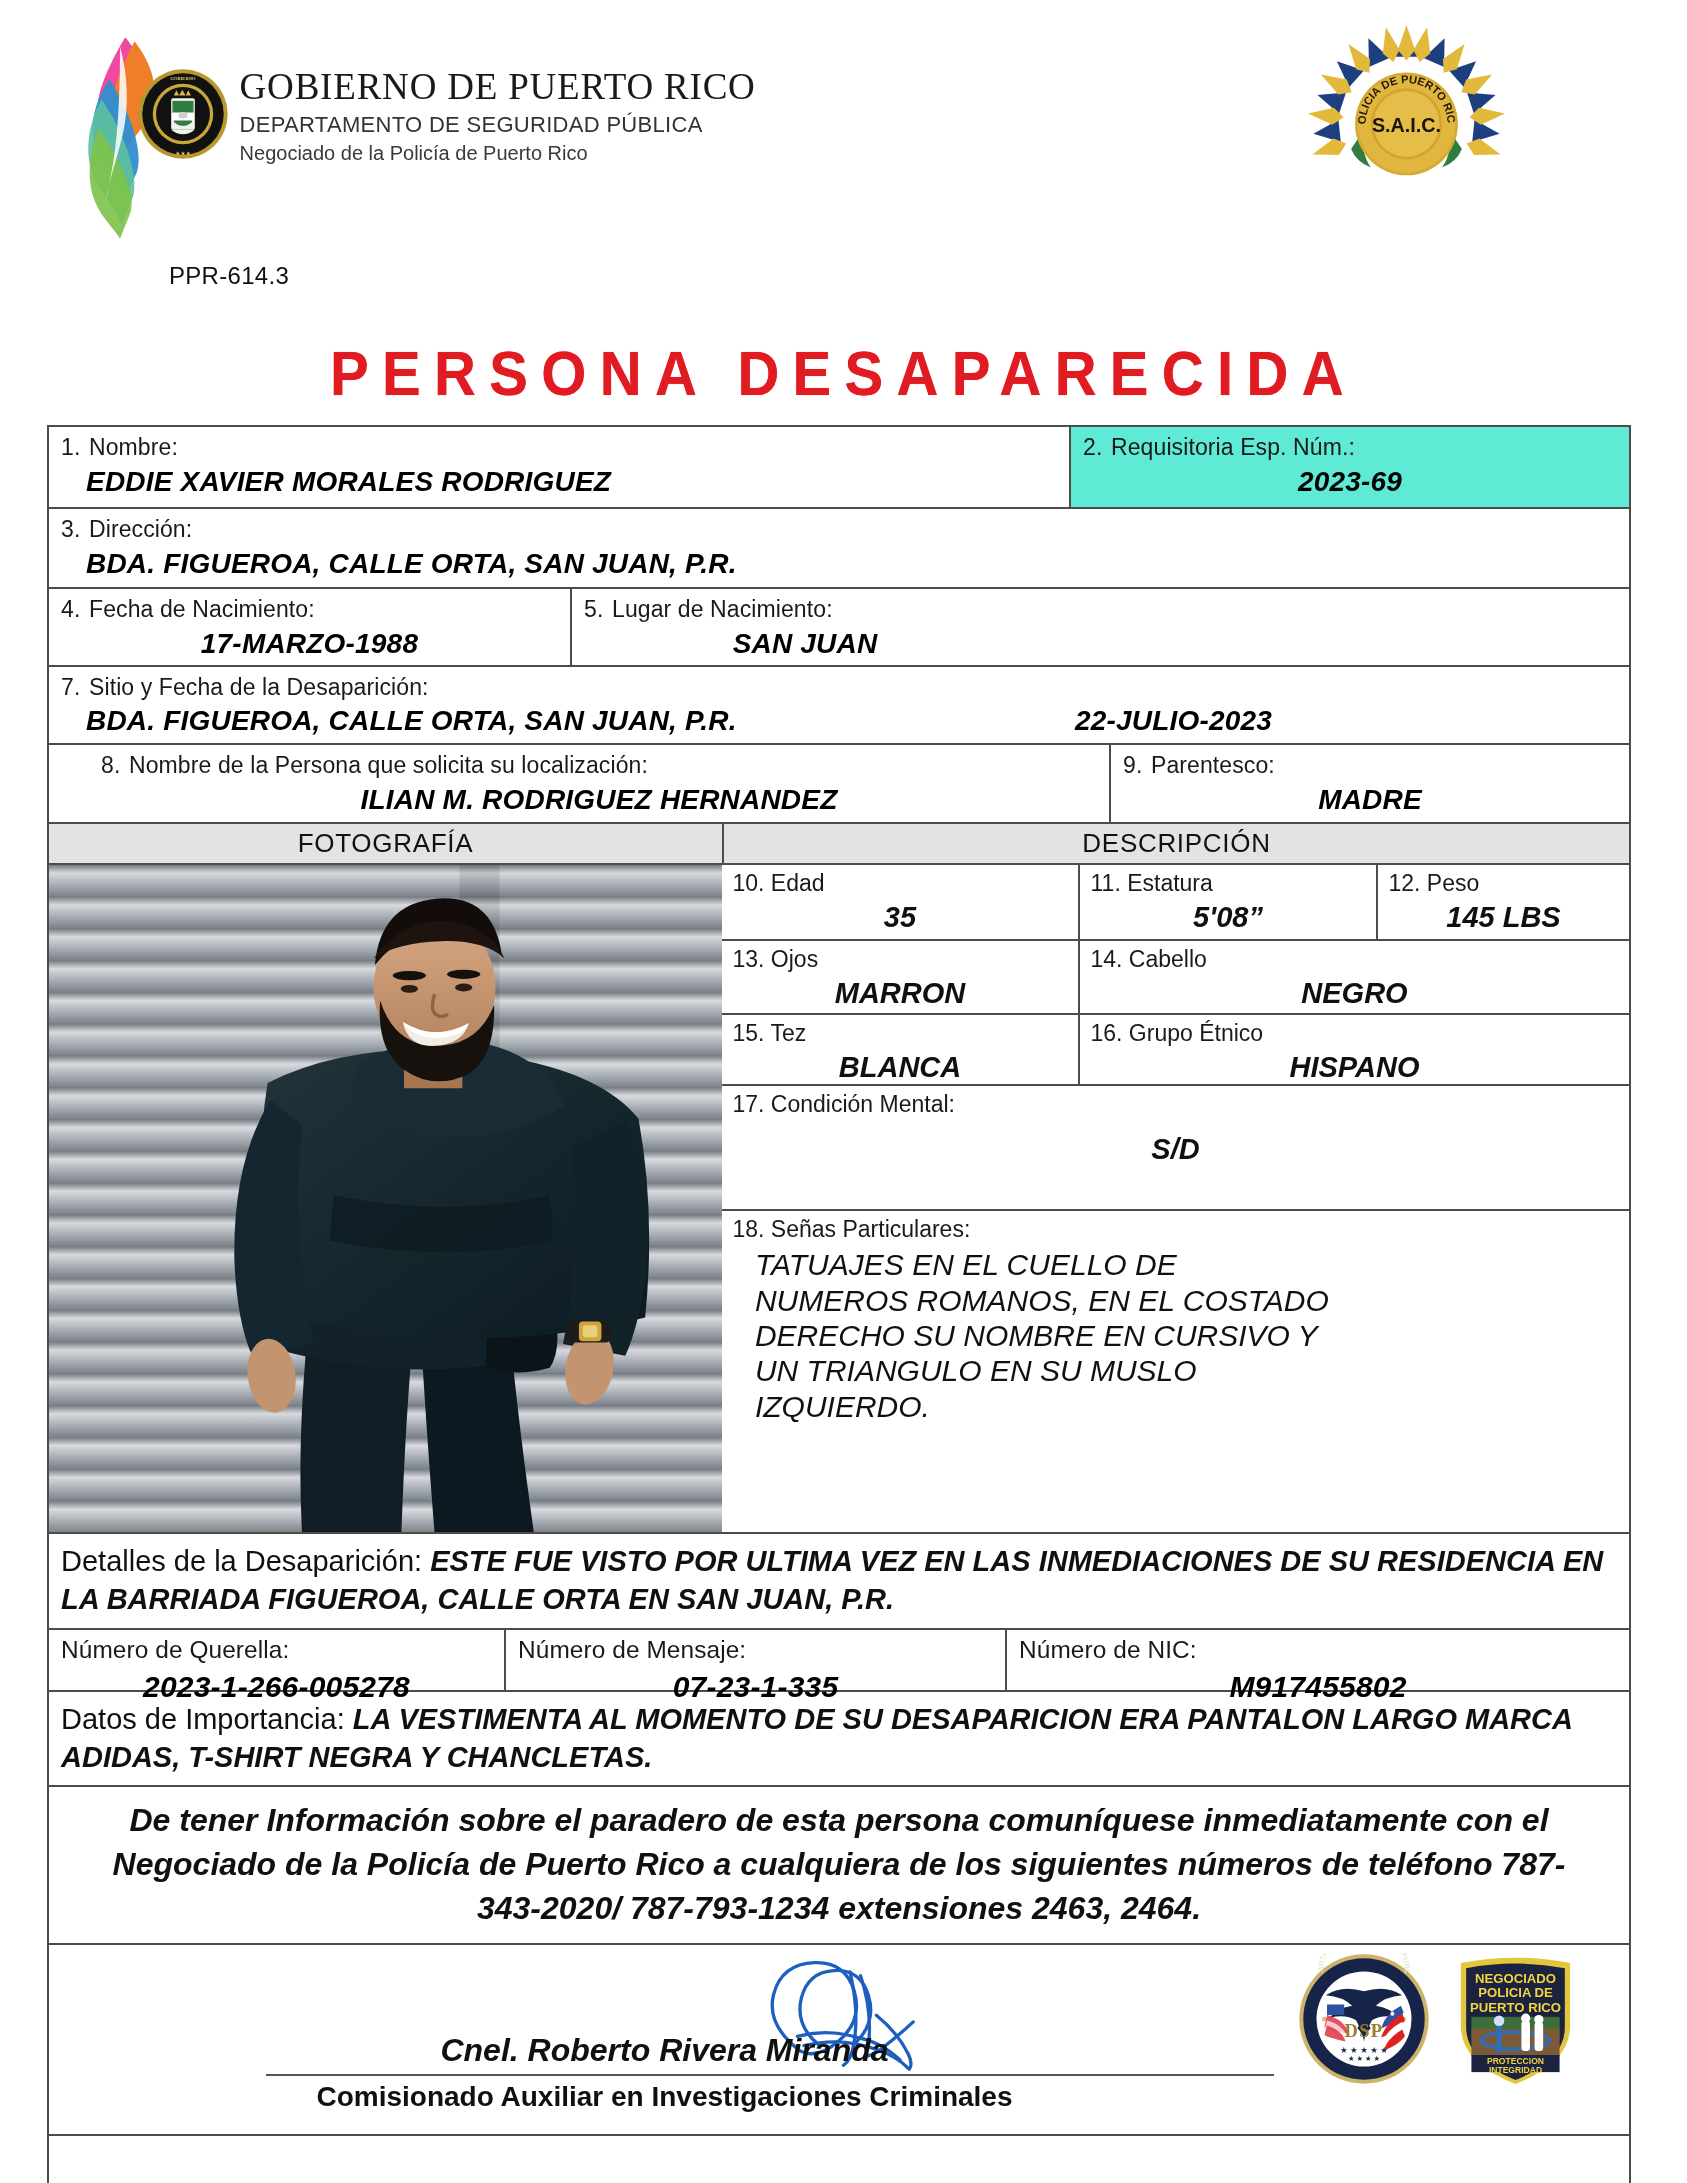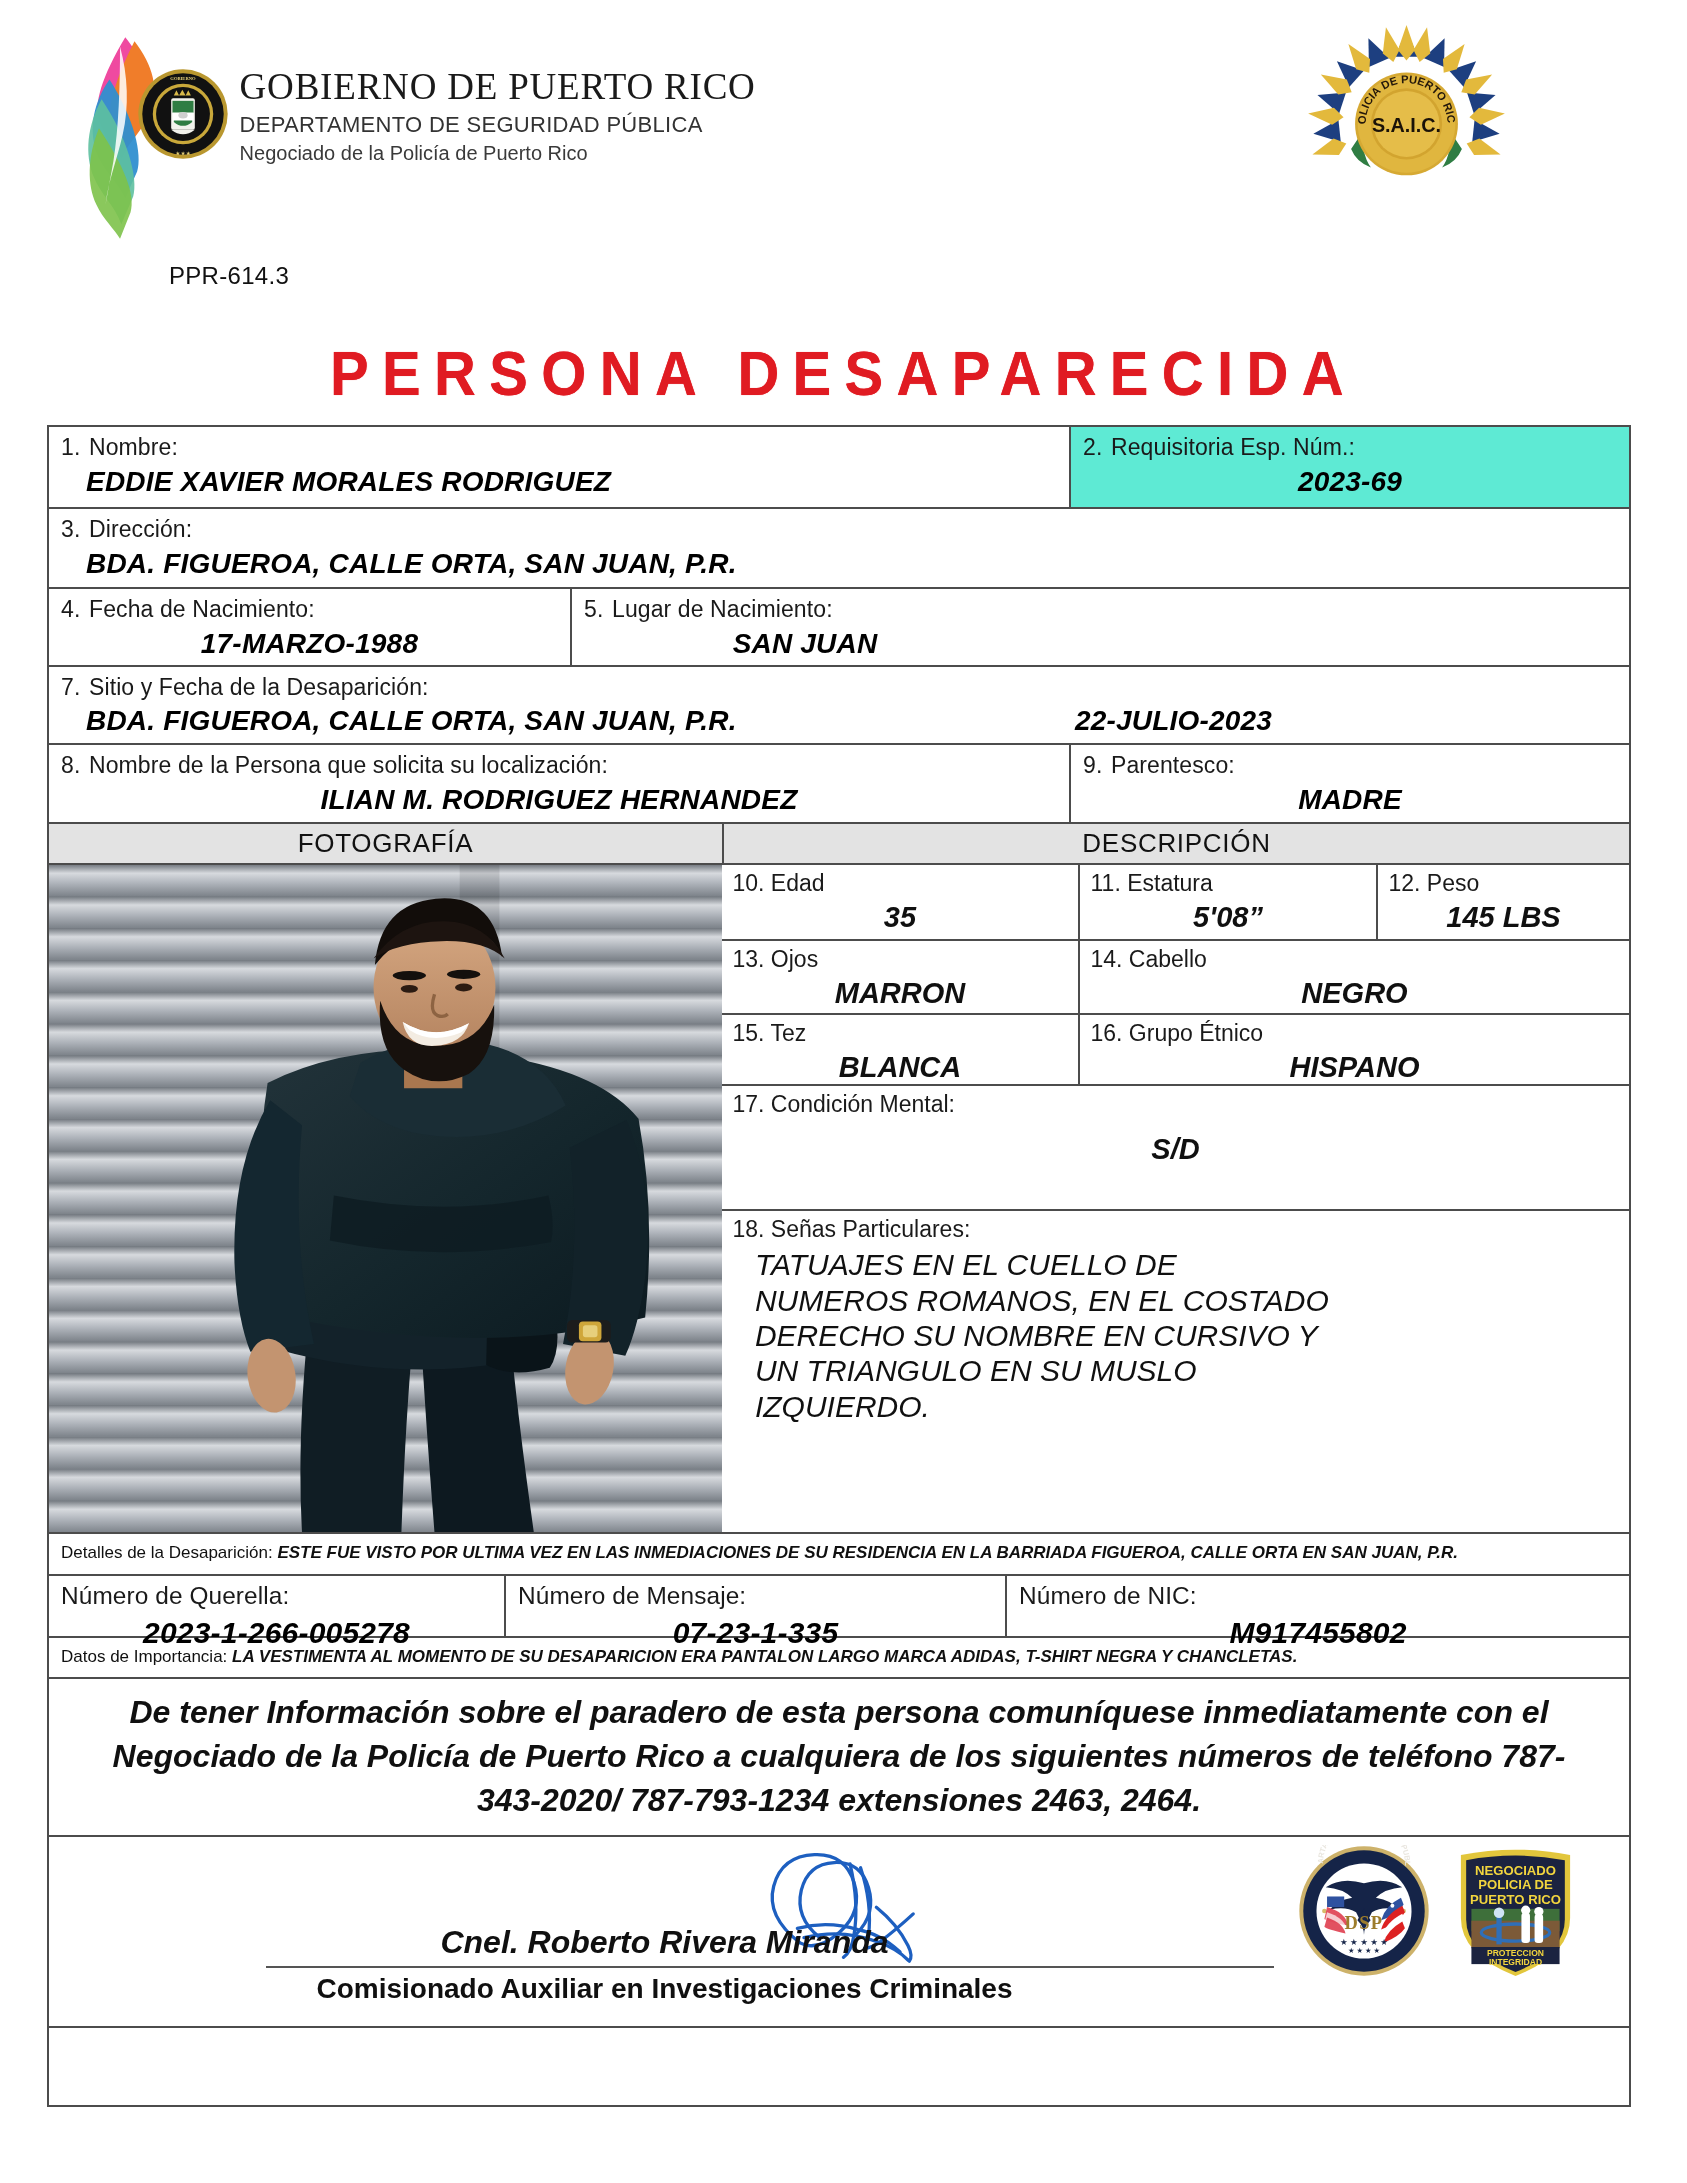--- a/index.html
+++ b/index.html
@@ -143,21 +143,21 @@
   }
   .val-c { text-align: center; }
   .val-l { text-align: left; }
   .shaded { background: #5eead4; }
 
   
   .r-nombre   { height: 80px; }
   .r-direc    { height: 80px; }
   .r-nac      { height: 78px; }
   .r-sitio    { height: 78px; }
-  .r-solicita { height: 79px; }
+  .r-solicita { height: 79px; padding-left: 40px; }
 
   .r-nombre .c1 { flex: 0 0 1020px; }
   .r-nombre .c2 { flex: 1 1 auto; }
   .r-nombre .c1 .val { margin-left: 25px; }
 
   .r-direc .c1 { flex: 1 1 auto; }
   .r-direc .val { margin-left: 25px; }
 
   .r-nac .c1 { flex: 0 0 521px; }
   .r-nac .c2 { flex: 0 0 468px; }
@@ -225,21 +225,21 @@
     font-style: italic;
     line-height: 1.18;
     margin-top: 4px;
     margin-left: 22.4px;
     white-space: pre-line;
   }
 
   
   .r-detalles { padding: 0; }
   .r-detalles .c1 { flex: 1 1 auto; padding: 8px 12px 9.2px 12px; }
-  .det-body { font-size: 17px; line-height: 1.32; }
+  .det-body { font-size: 29px; line-height: 1.32; }
   .det-body .k { font-style: normal; font-weight: normal; }
   .det-body .v { font-weight: bold; font-style: italic; }
 
   .r-nums { height: 62px; }
   .r-nums .c1 { flex: 0 0 455px; }
   .r-nums .c2 { flex: 0 0 501px; }
   .r-nums .c3 { flex: 1 1 auto; }
   .r-nums .lbl { font-size: 24.4px; }
   .r-nums .val { text-align: center; font-size: 30px; }
 

